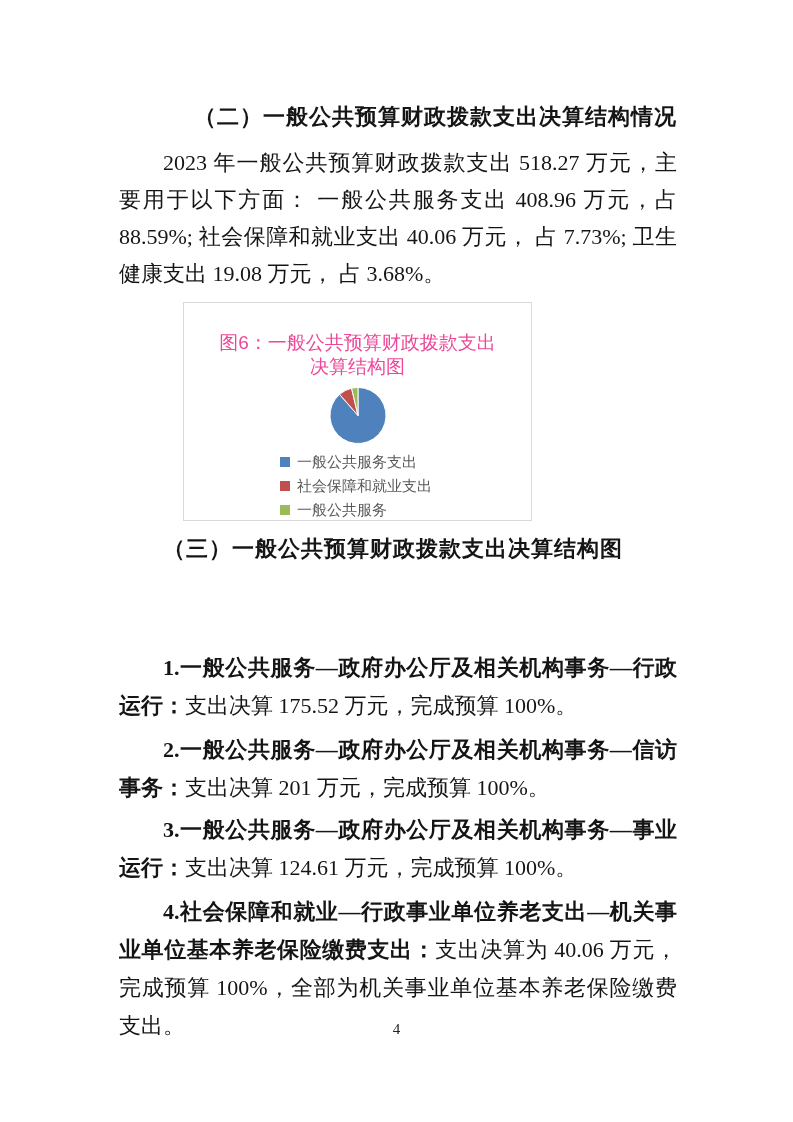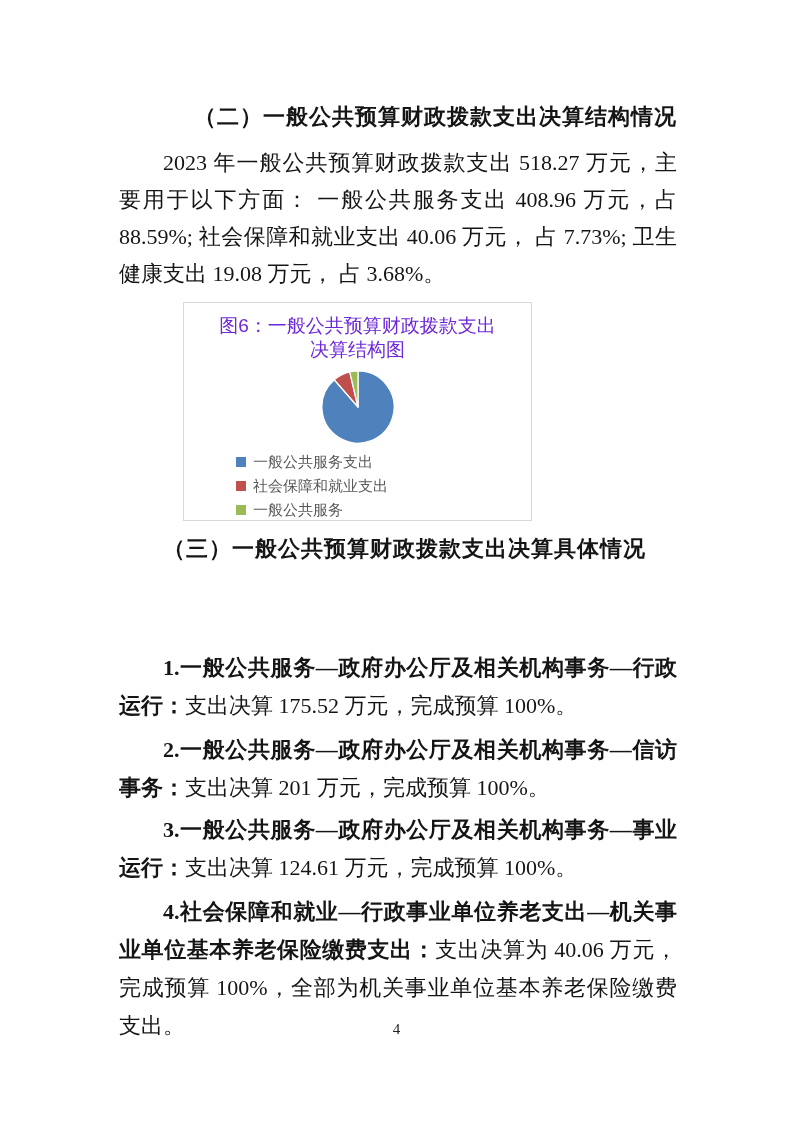--- a/index.html
+++ b/index.html
@@ -53,24 +53,24 @@
     width:349px; height:219px;
     background:#ffffff;
     border:1px solid #d9d9d9;
     font-family:"Liberation Sans","DejaVu Sans",sans-serif;
     display:flex;
     flex-direction:column;
     align-items:center;
     box-sizing:border-box;
   }
   .chart-title {
-    margin-top:11px;
+    margin-top:28px;
     padding:0 30px;
     text-align:center;
-    color:#6d28d9;
+    color:#ec4899;
     font-size:19px;
     line-height:24px;
   }
   .pie-wrap {
     margin-top:7px;
     width:88px; height:88px;
   }
   .legend {
     margin-top:7px;
     width:100%;
@@ -80,20 +80,21 @@
     flex-wrap:wrap;
     row-gap:4px;
   }
   .legend-item {
     display:flex;
     align-items:center;
     margin-right:24px;
     color:#595959;
     font-size:15px;
     line-height:20px;
+    margin-left:44px;
   }
   .legend-swatch {
     width:10px; height:10px;
     margin-right:7px;
     flex:0 0 auto;
   }
 </style>
 </head>
 <body>
 
@@ -119,21 +120,21 @@
         <span class="legend-swatch" style="background: rgb(192, 80, 77);"></span>
         <span>社会保障和就业支出</span>
       </div>
       <div class="legend-item">
         <span class="legend-swatch" style="background: rgb(155, 187, 89);"></span>
         <span>一般公共服务</span>
       </div>
     </div>
   </div>
 
-  <div class="heading h3">（三）一般公共预算财政拨款支出决算具体情况</div>
+  <div class="heading h3">（三）一般公共预算财政拨款支出决算结构图</div>
 
 
   <div class="textblock item-1"><span class="bold">1.一般公共服务—政府办公厅及相关机构事务—行政运行：</span><span>支出决算 175.52 万元，完成预算 100%。</span></div>
 
   <div class="textblock item-2"><span class="bold">2.一般公共服务—政府办公厅及相关机构事务—信访事务：</span><span>支出决算 201 万元，完成预算 100%。</span></div>
 
   <div class="textblock item-3"><span class="bold">3.一般公共服务—政府办公厅及相关机构事务—事业运行：</span><span>支出决算 124.61 万元，完成预算 100%。</span></div>
 
   <div class="textblock item-4"><span class="bold">4.社会保障和就业—行政事业单位养老支出—机关事业单位基本养老保险缴费支出：</span><span>支出决算为 40.06 万元，完成预算 100%，全部为机关事业单位基本养老保险缴费支出。</span></div>
 

